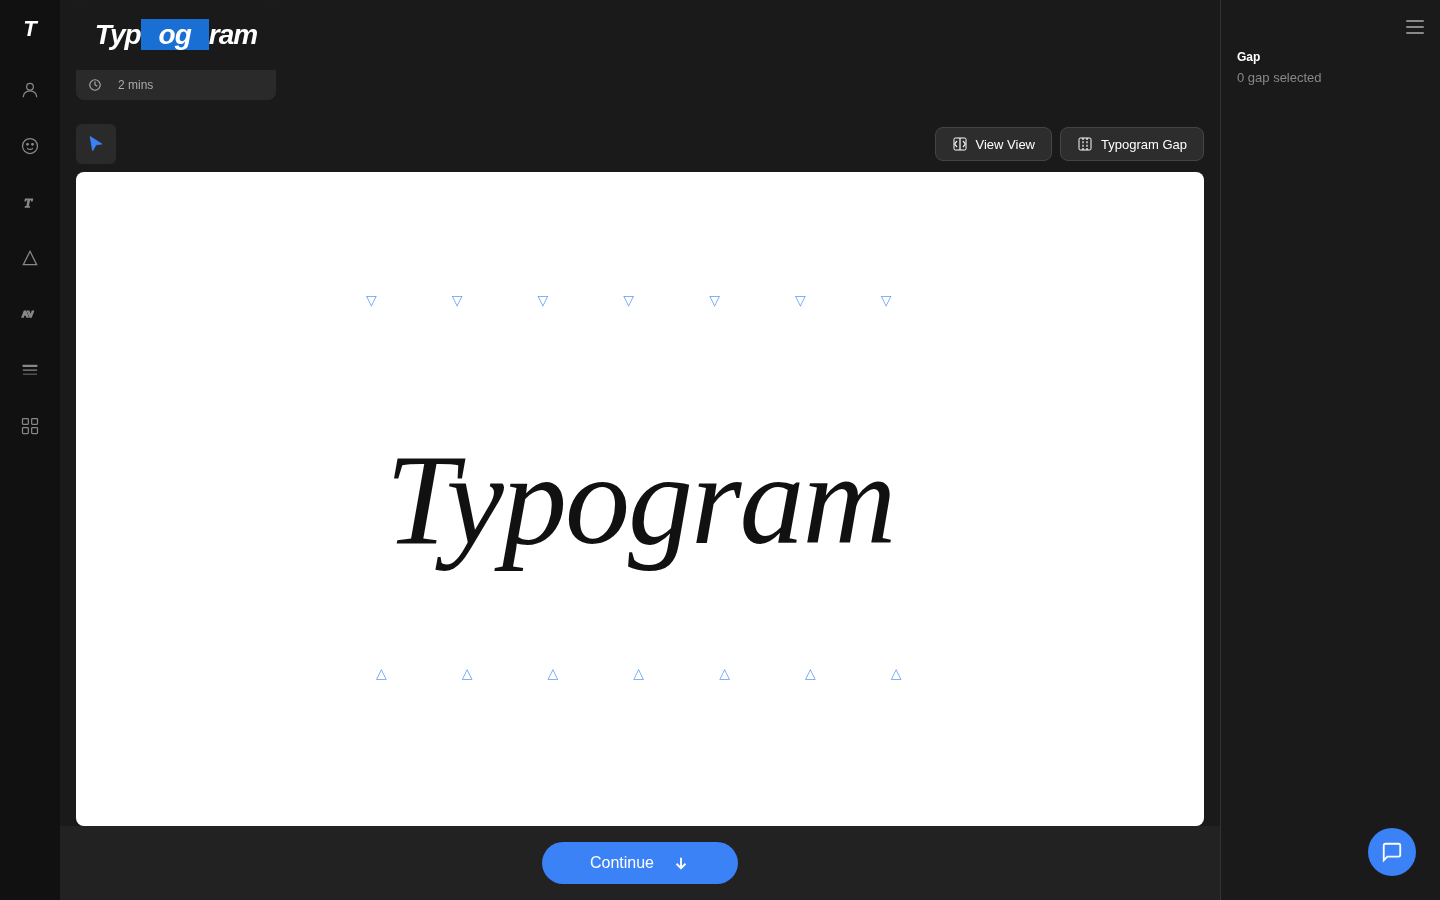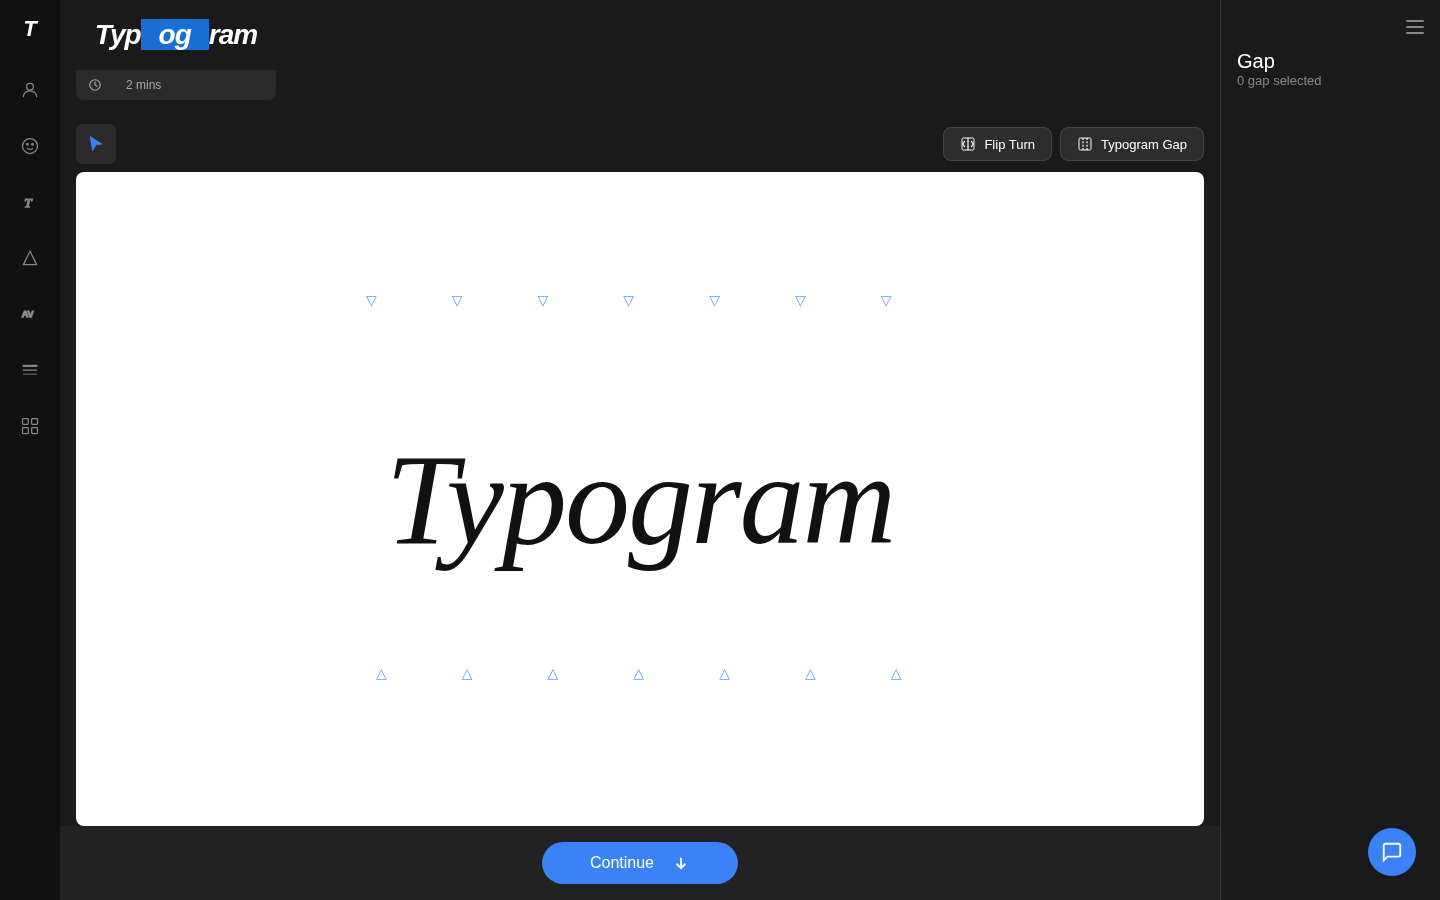--- a/index.html
+++ b/index.html
@@ -93,21 +93,21 @@
       background: #1a6fd4;
       color: #fff;
       padding: 0 18px;
     }
     .preview-meta {
       padding: 8px 12px;
       font-size: 12px;
       color: #aaa;
       display: flex;
       align-items: center;
-      gap: 24px;
+      gap: 16px;
     }
 
     
     .toolbar {
       display: flex;
       align-items: center;
       padding: 8px 16px;
       gap: 8px;
       background: #1a1a1a;
     }
@@ -213,23 +213,24 @@
     .right-panel {
       width: 220px;
       background: #1a1a1a;
       border-left: 1px solid #333;
       padding: 20px 16px;
       flex-shrink: 0;
       display: flex;
       flex-direction: column;
     }
     .right-panel-title {
-      font-size: 20px;
-      font-weight: 400;
-      color: #fff;
+      font-size: 12px;
+      font-weight: 700;
+      color: #fff;
+      margin-bottom: 6px;
     }
     .right-panel-subtitle {
       font-size: 13px;
       color: #888;
     }
 
     
     .right-panel-header {
       display: flex;
       align-items: center;
@@ -362,21 +363,21 @@
       </svg>
     </button>
     <div class="toolbar-spacer"></div>
     <button class="toolbar-btn">
       <svg width="16" height="16" viewBox="0 0 24 24" fill="none" stroke="currentColor" stroke-width="1.8">
         <rect x="3" y="3" width="18" height="18" rx="2" stroke-width="1.5"></rect>
         <line x1="12" y1="3" x2="12" y2="21"></line>
         <path d="M7 8l-3 4 3 4" stroke-linecap="round" stroke-linejoin="round"></path>
         <path d="M17 8l3 4-3 4" stroke-linecap="round" stroke-linejoin="round"></path>
       </svg>
-      <span>Flip Turn</span>
+      <span>View View</span>
     </button>
     <button class="toolbar-btn">
       <svg width="16" height="16" viewBox="0 0 24 24" fill="none" stroke="currentColor" stroke-width="1.8">
         <rect x="3" y="3" width="18" height="18" rx="2" stroke-width="1.5"></rect>
         <line x1="9" y1="3" x2="9" y2="21" stroke-dasharray="3,2"></line>
         <line x1="15" y1="3" x2="15" y2="21" stroke-dasharray="3,2"></line>
       </svg>
       <span>Typogram Gap</span>
     </button>
   </div>

